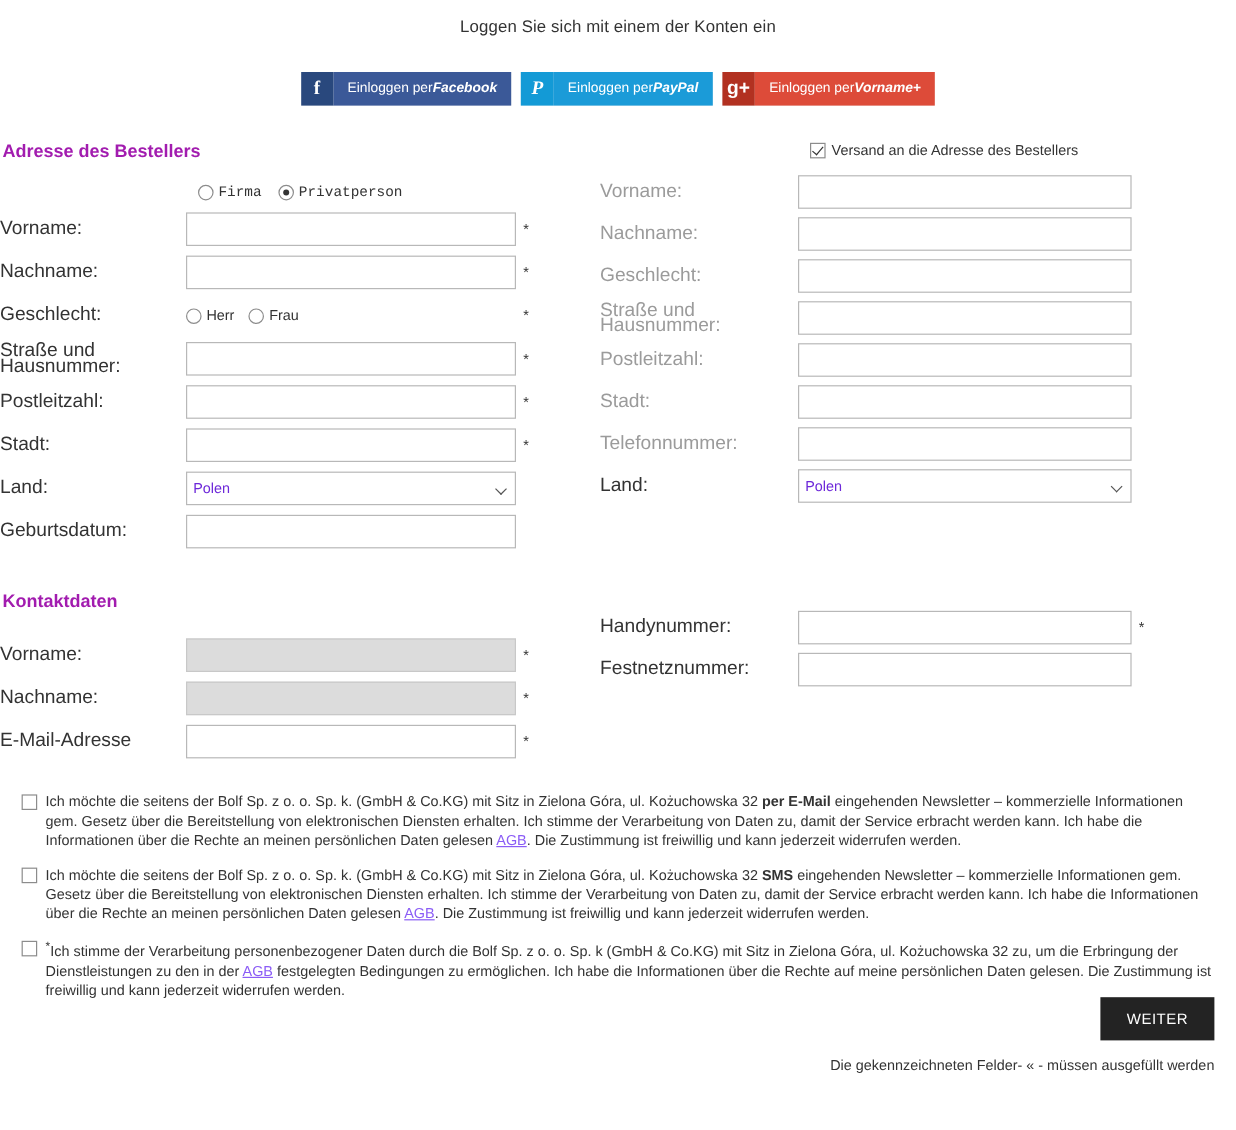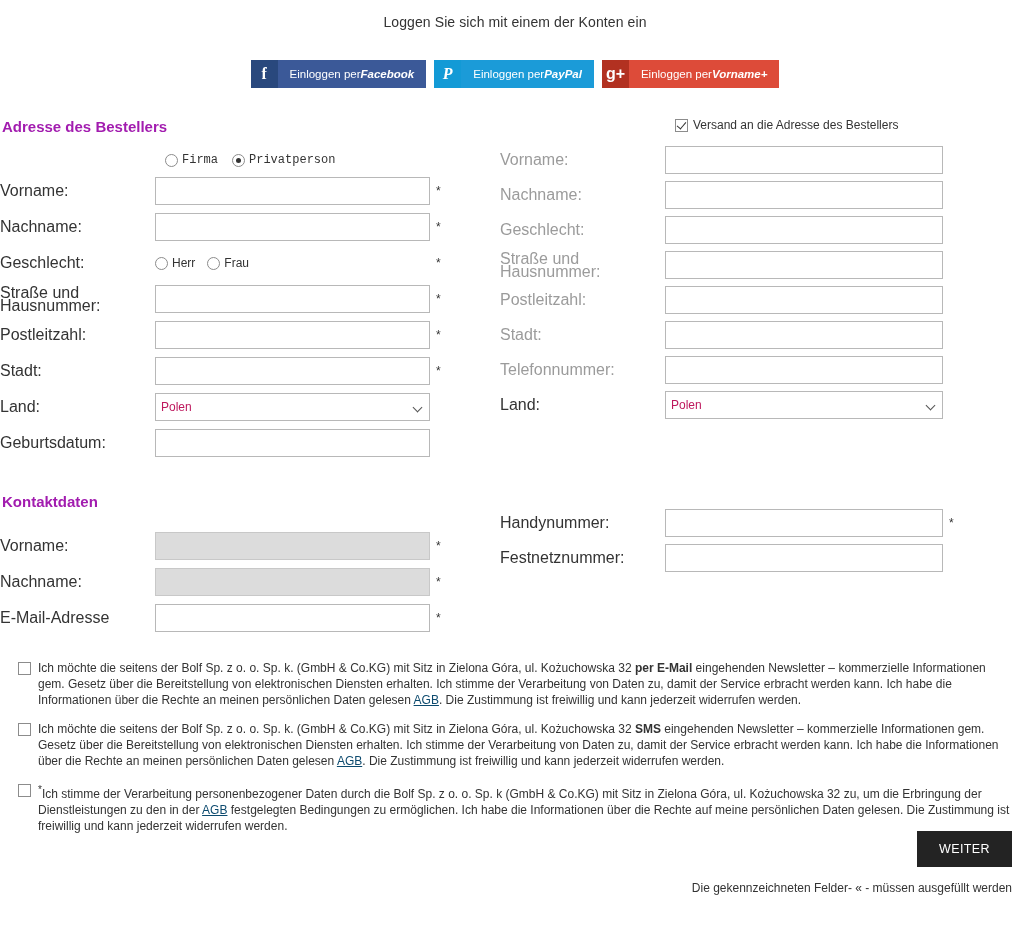--- a/index.html
+++ b/index.html
@@ -115,21 +115,21 @@
     font-size: 12px;
     margin-left: 6px;
   }
   select.sel {
     width: 275px;
     height: 28px;
     border: 1px solid #b8b8b8;
     background: #ffffff;
     font-family: "Liberation Sans", sans-serif;
     font-size: 12px;
-    color: #be185d;
+    color: #6d28d9;
     padding: 0 5px;
     -webkit-appearance: none;
     appearance: none;
   }
   .selwrap { position: relative; display: inline-block; }
   .selwrap .chev {
     position: absolute;
     right: 9px;
     top: 11px;
     width: 7px;
@@ -206,21 +206,21 @@
   .consent .chk { margin-top: 2px; margin-right: 7px; }
   .consent p {
     margin: 0;
     font-size: 12px;
     line-height: 16px;
     color: #333;
     text-align: left;
   }
   .consent p b { font-weight: bold; }
   .consent a {
-    color: #0c4a6e;
+    color: #8b5cf6;
     text-decoration: underline;
   }
   .star-sup { font-size: 10px; vertical-align: super; }
 
   
   .footer { position: absolute; right: 18px; top: 831px; text-align: right; }
   .btn-next {
     background: #232323;
     color: #ffffff;
     border: none;

